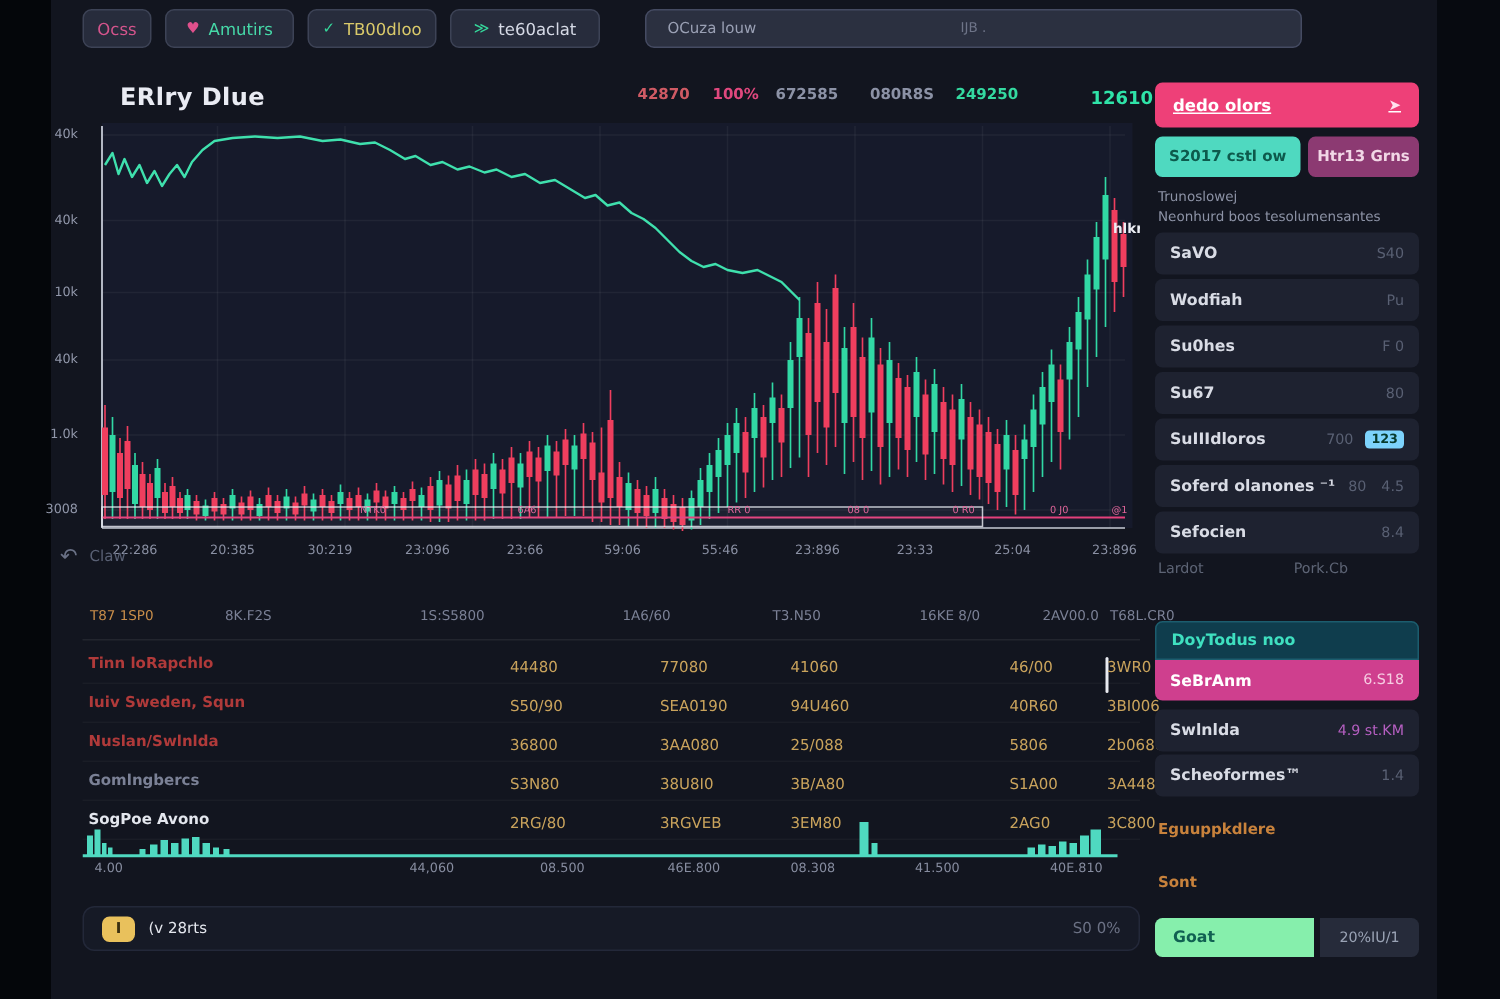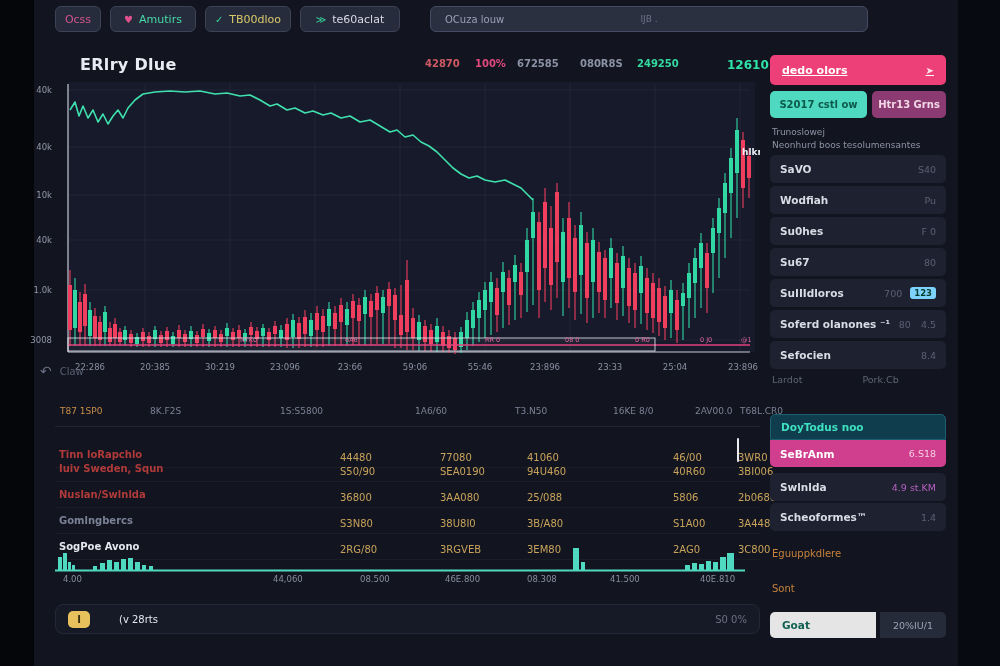--- a/index.html
+++ b/index.html
@@ -38,21 +38,21 @@
   .trow .rval { position:absolute; top:8px; font-size:10px; color:#c9a35c; }
   .scroll-thumb { position:absolute; left:682px; top:38px; width:2px; height:24px; background:#e8eaf0; border-radius:2px; }
 
   .vol-wrap { position:absolute; left:55px; top:548px; width:705px; height:24px; }
   .vol-labels { position:absolute; left:55px; top:574px; width:705px; height:12px; }
   .vol-labels span { position:absolute; font-size:8.5px; color:#878da0; }
 
   
   .bottom-bar { position:absolute; left:55px; top:604px; width:705px; height:30px; background:#161a26; border:1px solid #232839; border-radius:8px; display:flex; align-items:center; padding:0 12px; }
   .info-chip { width:22px; height:17px; background:#e9c15c; border-radius:5px; color:#3a2f10; font-size:10px; font-weight:bold; display:flex; align-items:center; justify-content:center; margin-right:9px; }
-  .bb-label { font-size:10px; color:#e4e7ee;margin-left:20px; }
+  .bb-label { font-size:10px; color:#e4e7ee; }
   .bb-right { margin-left:auto; font-size:10px; color:#6b7184; }
 
   
   .sb { position:absolute; left:770px; top:0; width:176px; height:666px; }
   .sb-send { position:absolute; left:0; top:55px; width:176px; height:30px; background:#ee4078; border-radius:5px; color:#fff; font-size:11px; font-weight:bold; display:flex; align-items:center; padding:0 12px; cursor:pointer;text-decoration:underline; }
   .sb-send .send-ic { margin-left:auto; font-size:10px; color:#ffe2ee; }
   .sb-buy { position:absolute; left:0; top:91px; width:97px; height:27px; background:#4fd9c0; border-radius:5px; color:#0d5a4c; font-size:10px; font-weight:bold; display:flex; align-items:center; justify-content:center; cursor:pointer; }
   .sb-sell { position:absolute; left:102px; top:91px; width:74px; height:27px; background:#8c3a72; border-radius:5px; color:#f2d7e6; font-size:10px; font-weight:bold; display:flex; align-items:center; justify-content:center; cursor:pointer; }
   .sb-note { position:absolute; left:2px; top:126px; width:174px; font-size:9px; line-height:13px; color:#8d93a6; }
   .sb-row { position:absolute; left:0; width:176px; height:28px; background:#1e2230; border-radius:5px; display:flex; align-items:center; padding:0 10px; cursor:pointer; }
@@ -60,22 +60,22 @@
   .sb-row .rv { margin-left:auto; font-size:9.5px; color:#596073; }
   .sb-row .rv2 { margin-left:10px; font-size:9.5px; color:#596073; }
   .badge { margin-left:8px; background:#7dd3fc; color:#073b2d; font-size:8.5px; font-weight:bold; border-radius:3px; padding:1px 4px; }
   .sb-links { position:absolute; left:2px; top:374px; width:174px; display:flex; }
   .sb-links span { font-size:9.5px; color:#5d6475; cursor:pointer; }
   .sb-links span:last-child { margin-left:60px; }
   .sb-p2head { position:absolute; left:0; top:414px; width:176px; height:26px; background:#0f3d4d; border:1px solid #1c5d6e; border-radius:5px 5px 0 0; display:flex; align-items:center; padding:0 10px; font-size:10.5px; font-weight:bold; color:#3fe0c0; }
   .sb-pink { position:absolute; left:0; top:440px; width:176px; height:27px; background:#cf3f8e; border-radius:0 0 5px 5px; display:flex; align-items:center; padding:0 10px; cursor:pointer; }
   .sb-pink .rl { font-size:10.5px; font-weight:bold; color:#fff; }
   .sb-pink .rv { margin-left:auto; font-size:9.5px; color:#f6cde2; }
-  .sb-orange { position:absolute; left:2px; font-size:10px; font-weight:normal; color:#c8823c; cursor:pointer; }
-  .sb-goat { position:absolute; left:0; top:612px; width:106px; height:26px; background:#e5e5e5; border-radius:5px 0 0 5px; color:#116052; font-size:10.5px; font-weight:bold; display:flex; align-items:center; padding:0 12px; cursor:pointer; }
+  .sb-orange { position:absolute; left:2px; font-size:10px; font-weight:bold; color:#c8823c; cursor:pointer; }
+  .sb-goat { position:absolute; left:0; top:612px; width:106px; height:26px; background:#86efac; border-radius:5px 0 0 5px; color:#116052; font-size:10.5px; font-weight:bold; display:flex; align-items:center; padding:0 12px; cursor:pointer; }
   .sb-dark { position:absolute; left:110px; top:612px; width:66px; height:26px; background:#262b3a; border-radius:0 5px 5px 0; color:#9aa3b5; font-size:9.5px; display:flex; align-items:center; justify-content:center; cursor:pointer; }
 </style>
 </head>
 <body>
 
 <div class="app">
   <div class="edge-strip"></div>
   <div class="main-bg"></div>
 
   <div id="topbar">
@@ -404,21 +404,21 @@
     <div class="hline"></div>
     <div class="scroll-thumb"></div>
   <span class="hcell" style="left: 5px; color: rgb(201, 142, 74);">T87 1SP0</span>
       <span class="hcell" style="left: 95px; color: rgb(123, 129, 150);">8K.F2S</span>
       <span class="hcell" style="left: 225px; color: rgb(123, 129, 150);">1S:S5800</span>
       <span class="hcell" style="left: 360px; color: rgb(123, 129, 150);">1A6/60</span>
       <span class="hcell" style="left: 460px; color: rgb(123, 129, 150);">T3.N50</span>
       <span class="hcell" style="left: 558px; color: rgb(123, 129, 150);">16KE 8/0</span>
       <span class="hcell" style="left: 640px; color: rgb(123, 129, 150);">2AV00.0</span>
       <span class="hcell" style="left: 685px; color: rgb(123, 129, 150);">T68L.CR0</span>
-      <div class="trow" style="top: 32px; margin-top: 12px;">
+      <div class="trow" style="top: 32px;">
         <span class="rlabel" style="color: rgb(176, 58, 58);">Tinn loRapchlo</span>
         <span class="rval" style="left: 285px;">44480</span>
         <span class="rval" style="left: 385px;">77080</span>
         <span class="rval" style="left: 472px;">41060</span>
         <span class="rval" style="left: 618px;">46/00</span>
         <span class="rval" style="left: 683px;">3WR0</span>
       </div>
       <div class="trow" style="top: 58px;">
         <span class="rlabel" style="color: rgb(176, 58, 58);">Iuiv Sweden, Squn</span>
         <span class="rval" style="left: 285px;">S50/90</span>

